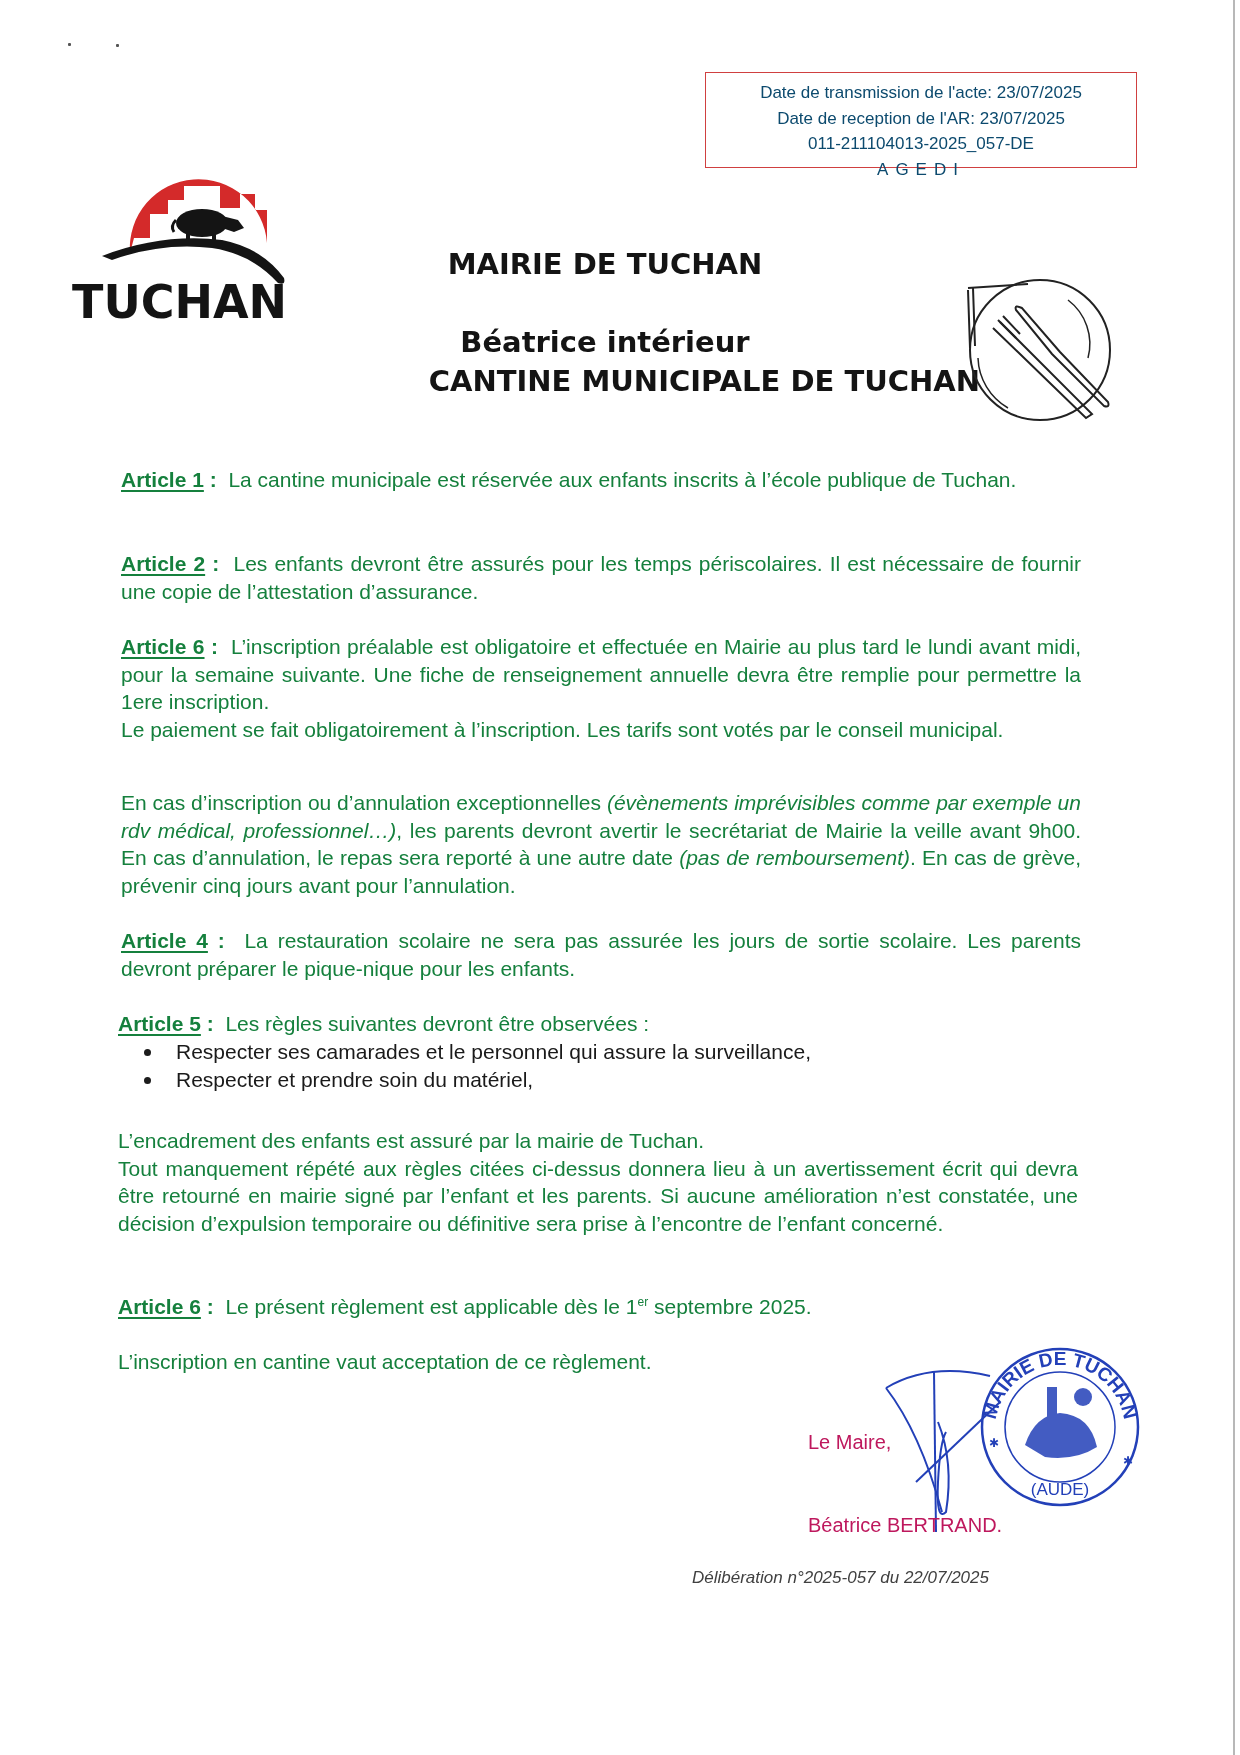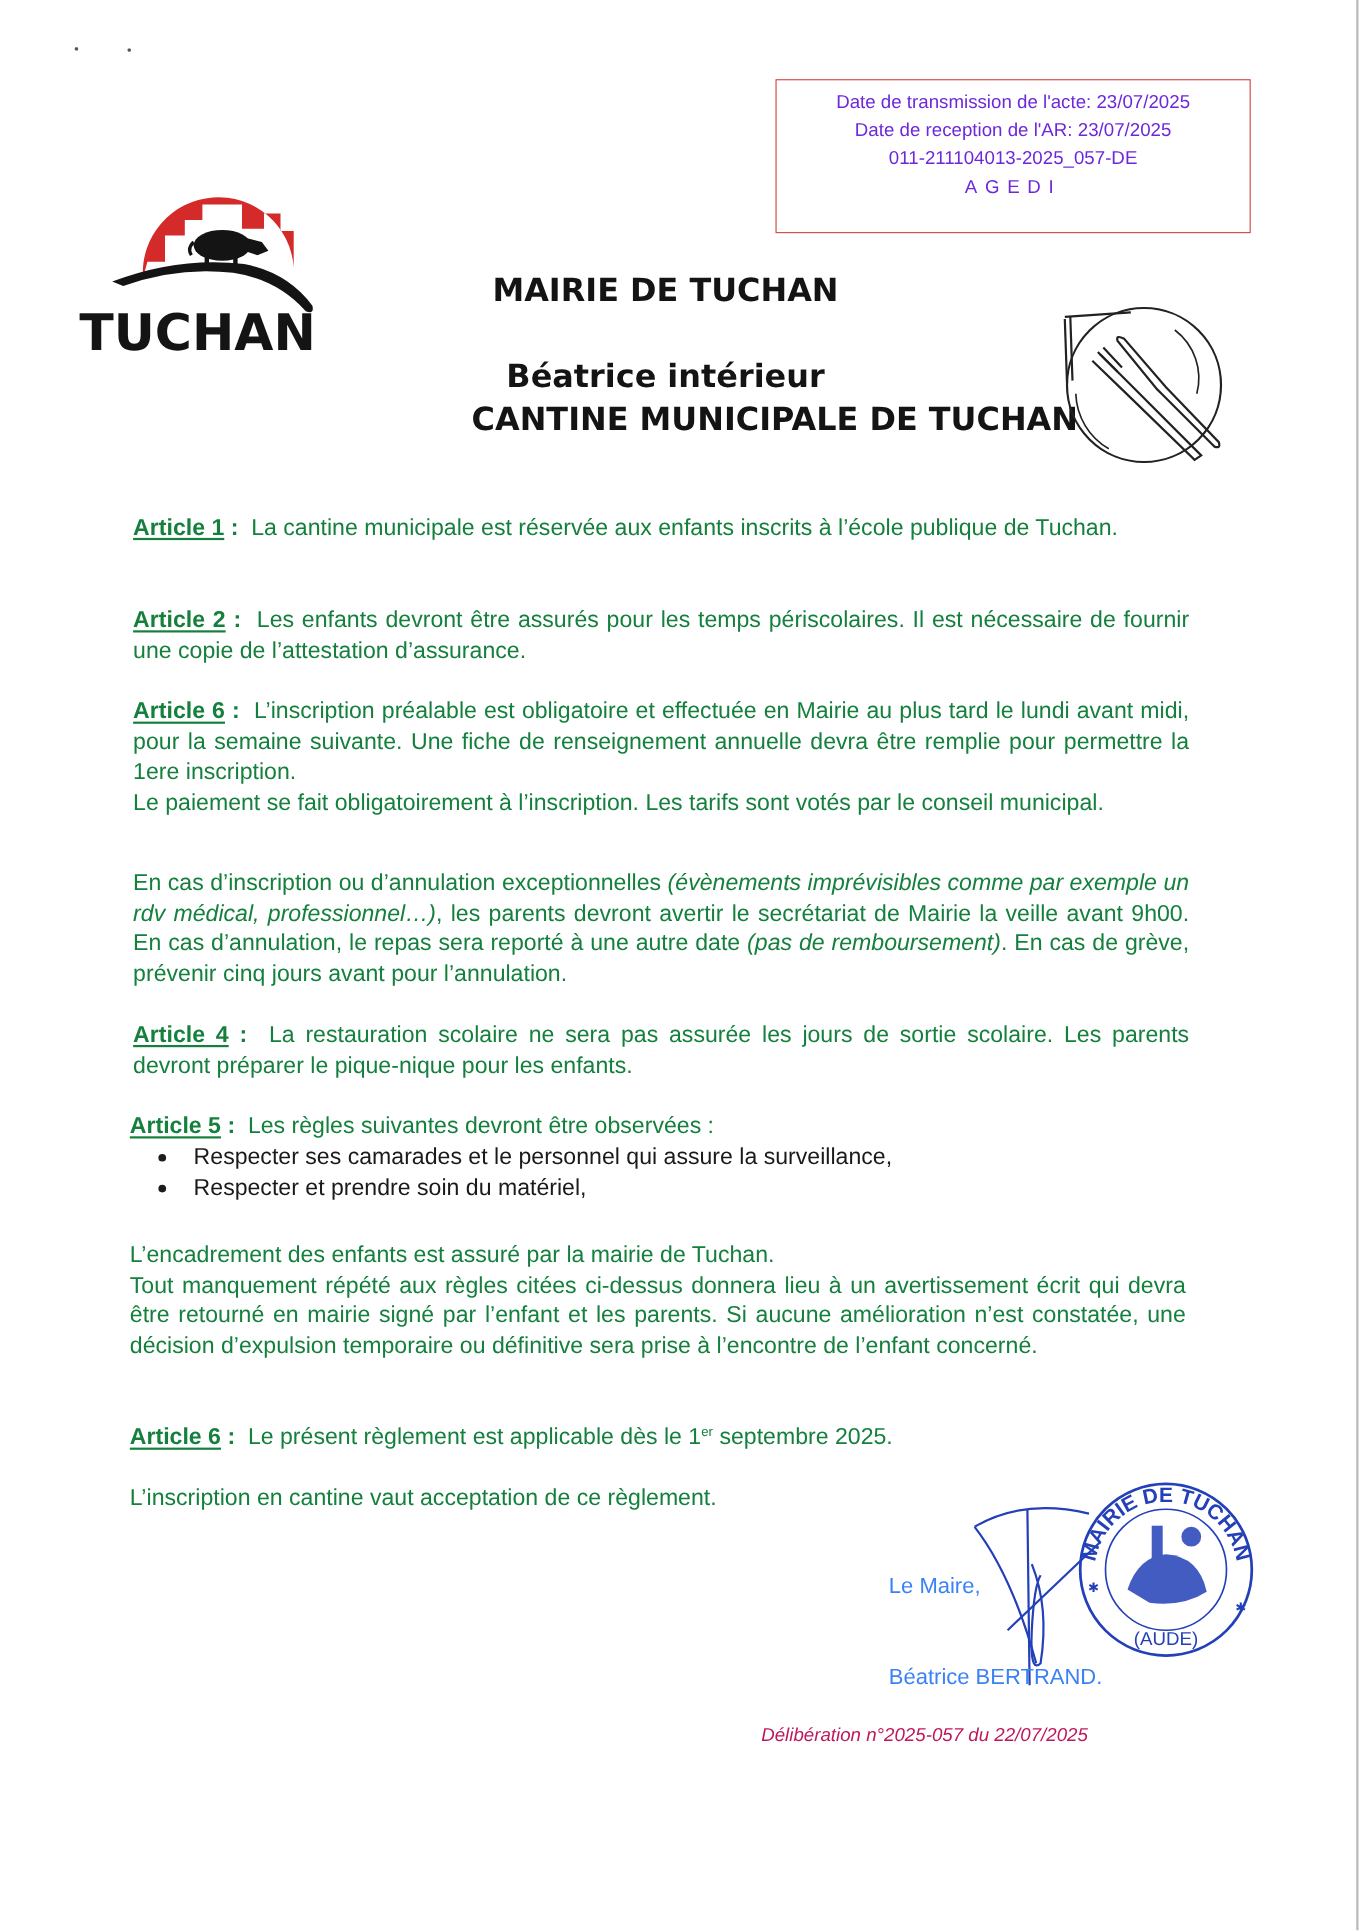--- a/index.html
+++ b/index.html
@@ -6,23 +6,23 @@
   body {
     width: 1240px; height: 1755px; position: relative; overflow: hidden;
     background: #ffffff; color: #1a1a1a;
     font-family: "Liberation Sans", sans-serif;
   }
   .speck { position: absolute; width: 3px; height: 3px; background: #555; border-radius: 1px; }
   .edge-line { position: absolute; left: 1233px; top: 0; width: 2px; height: 1755px; background: #b8b8b8; }
 
   
   .stamp-box {
-    position: absolute; left: 705px; top: 72px; width: 432px; height: 140px;
+    position: absolute; left: 705px; top: 72px; width: 432px; height: 96px;
     border: 1.5px solid #d04040; box-sizing: border-box;
-    color: #6d28d9; text-align: center; font-size: 17px; line-height: 25.5px;
+    color: #0c4a6e; text-align: center; font-size: 17px; line-height: 25.5px;
     padding-top: 7px;
   }
   .stamp-box .agedi { letter-spacing: 7px; }
 
   
   .logo { position: absolute; left: 72px; top: 128px; width: 250px; height: 210px; }
 
   
   .title {
     position: absolute; left: 230px; width: 750px; text-align: center;
@@ -41,22 +41,22 @@
   }
   .art-label { font-weight: bold; text-decoration: underline; text-underline-offset: 3px; }
   .art-colon { font-weight: bold; }
   .it { font-style: italic; }
   sup { font-size: 12px; line-height: 0; }
 
   .bullets { position: absolute; left: 121px; width: 960px; margin: 0; padding: 0; list-style: none; font-size: 21px; line-height: 27.5px; }
   .bullets li { position: relative; padding-left: 55px; }
   .bullets li .dot { position: absolute; left: 23px; top: 11px; width: 7px; height: 7px; border-radius: 50%; background: #1c1c1c; }
 
-  .sign { position: absolute; font-size: 20px; color: #3b82f6; text-align: right; }
-  .delib { position: absolute; left: 692px; top: 1568px; font-size: 17px; font-style: italic; color: #be185d; }
+  .sign { position: absolute; font-size: 20px; color: #be185d; text-align: right; }
+  .delib { position: absolute; left: 692px; top: 1568px; font-size: 17px; font-style: italic; color: #404040; }
   .seal { position: absolute; left: 975px; top: 1335px; width: 170px; height: 175px; }
   .signature { position: absolute; left: 880px; top: 1362px; width: 140px; height: 180px; }
 </style>
 </head>
 <body>
 
 <div class="speck" style="left:68px;top:43px;"></div>
 <div class="speck" style="left:116px;top:44px;"></div>
 <div class="edge-line"></div>
 

